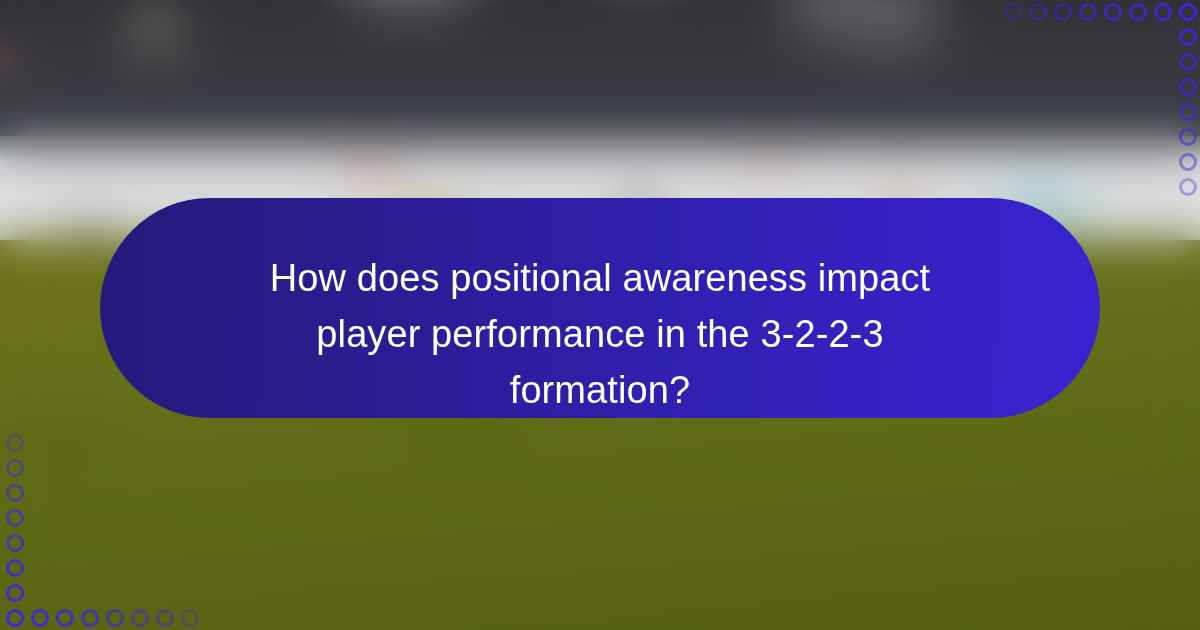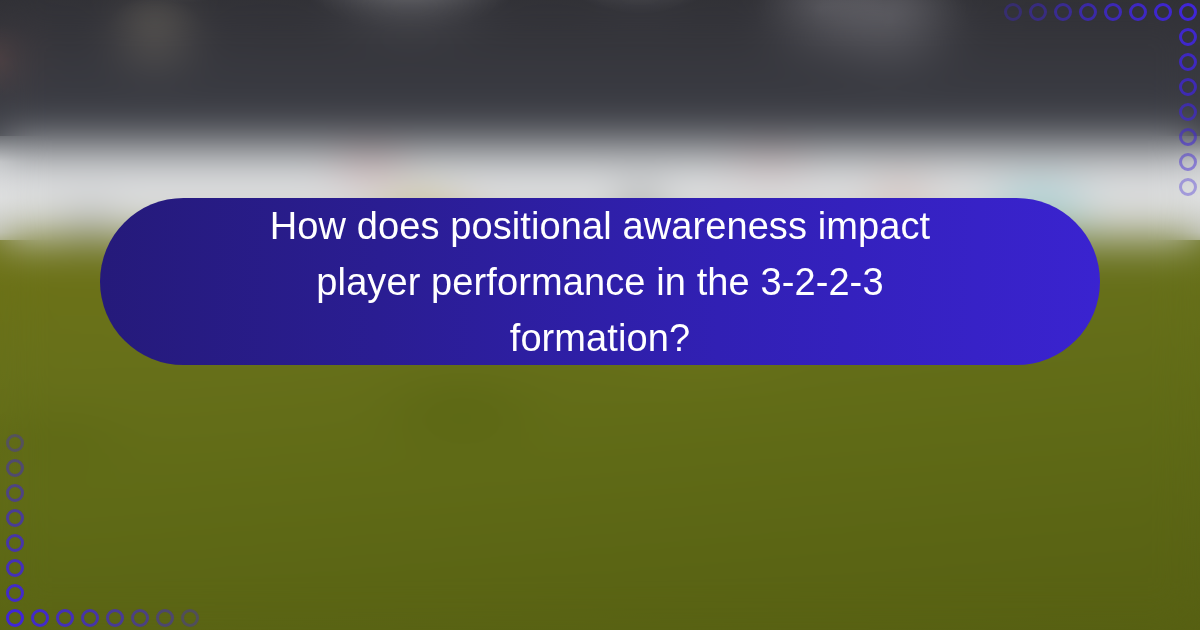--- a/index.html
+++ b/index.html
@@ -86,25 +86,25 @@
 
   #dots-top-right { top: 0; right: 0; width: 200px; height: 200px; }
   #dots-bottom-left { bottom: 0; left: 0; width: 200px; height: 200px; }
 
   
   #question-card {
     position: absolute;
     left: 100px;
     top: 198px;
     width: 1000px;
-    height: 167px;
+    height: 220px;
     border-radius: 116px;
     background: linear-gradient(92deg, #251a7a 0%, #2a1d92 28%, #3120b4 62%, #3a23d0 100%);
     display: flex;
-    align-items: flex-start;
+    align-items: flex-end;
     justify-content: center;
     padding: 0 70px;
   }
 
   #question-text {
     color: #ffffff;
     font-family: "Liberation Sans", sans-serif;
     font-size: 38px;
     font-weight: 400;
     line-height: 56px;

